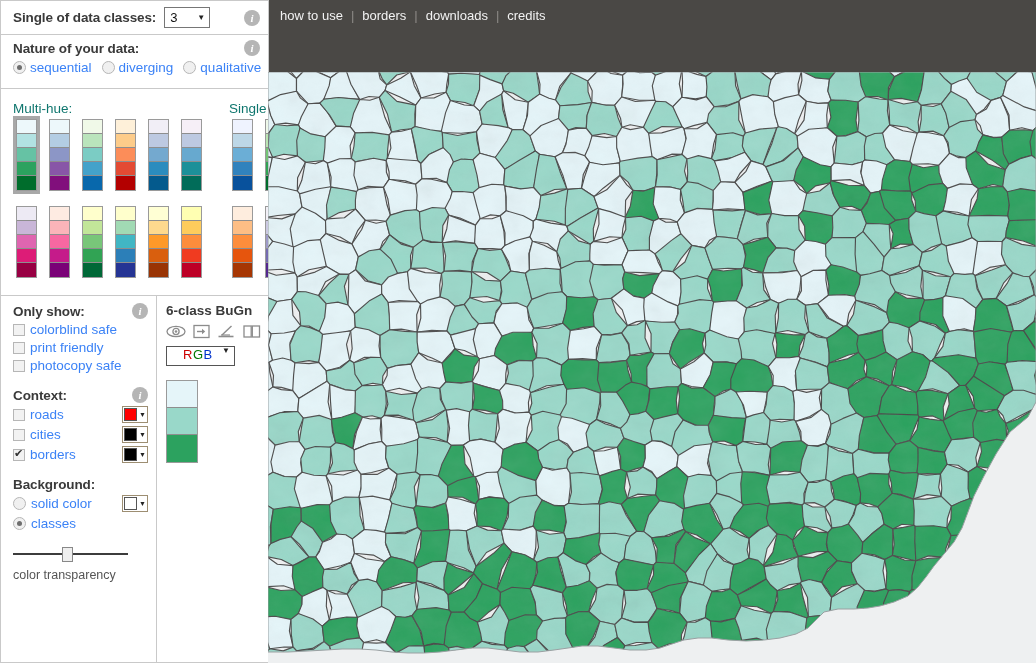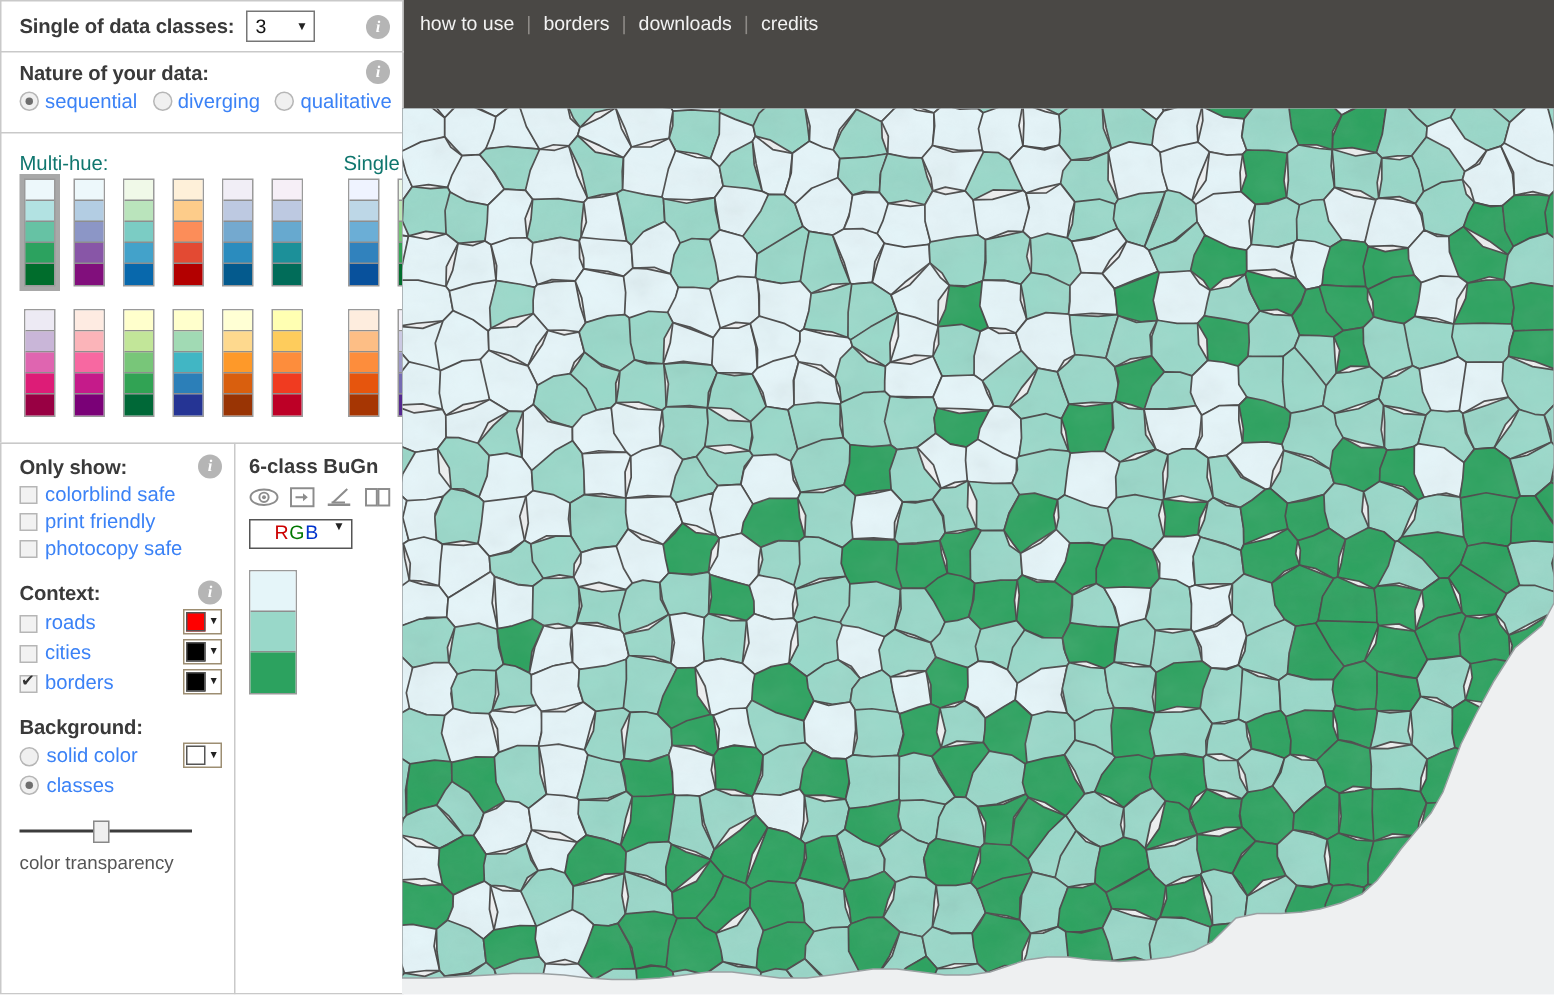--- a/index.html
+++ b/index.html
@@ -100,21 +100,21 @@
   .chk {
     width: 12px; height: 12px; border: 1px solid #b6b6b6;
     background: #f2f2f2; flex: 0 0 auto; position: relative;
   }
   .chk.checked::after {
     content: "\2714"; position: absolute; left: 0px; top: -3px;
     font-size: 11px; color: #333; line-height: 12px;
   }
   .sec-gap { height: 14px; }
   .ctx-row { display: flex; align-items: center; margin-top: 3px; }
-  .ctx-row .chk-row { margin-top: 0; flex: 1; align-items: flex-end; }
+  .ctx-row .chk-row { margin-top: 0; flex: 1; }
   .colorbox {
     width: 26px; height: 17px; border: 1px solid #9d8e72;
     background: #fff; display: flex; align-items: center; padding: 1px;
   }
   .colorbox .sw { width: 14px; height: 13px; border: 1px solid #555; }
   .colorbox .cv { font-size: 7px; margin-left: 2px; color: #222; }
   .slider-wrap { margin-top: 16px; width: 115px; position: relative; height: 14px; }
   .slider-track {
     position: absolute; top: 6px; left: 0; width: 115px; height: 2px; background: #3c3c3c;
   }

